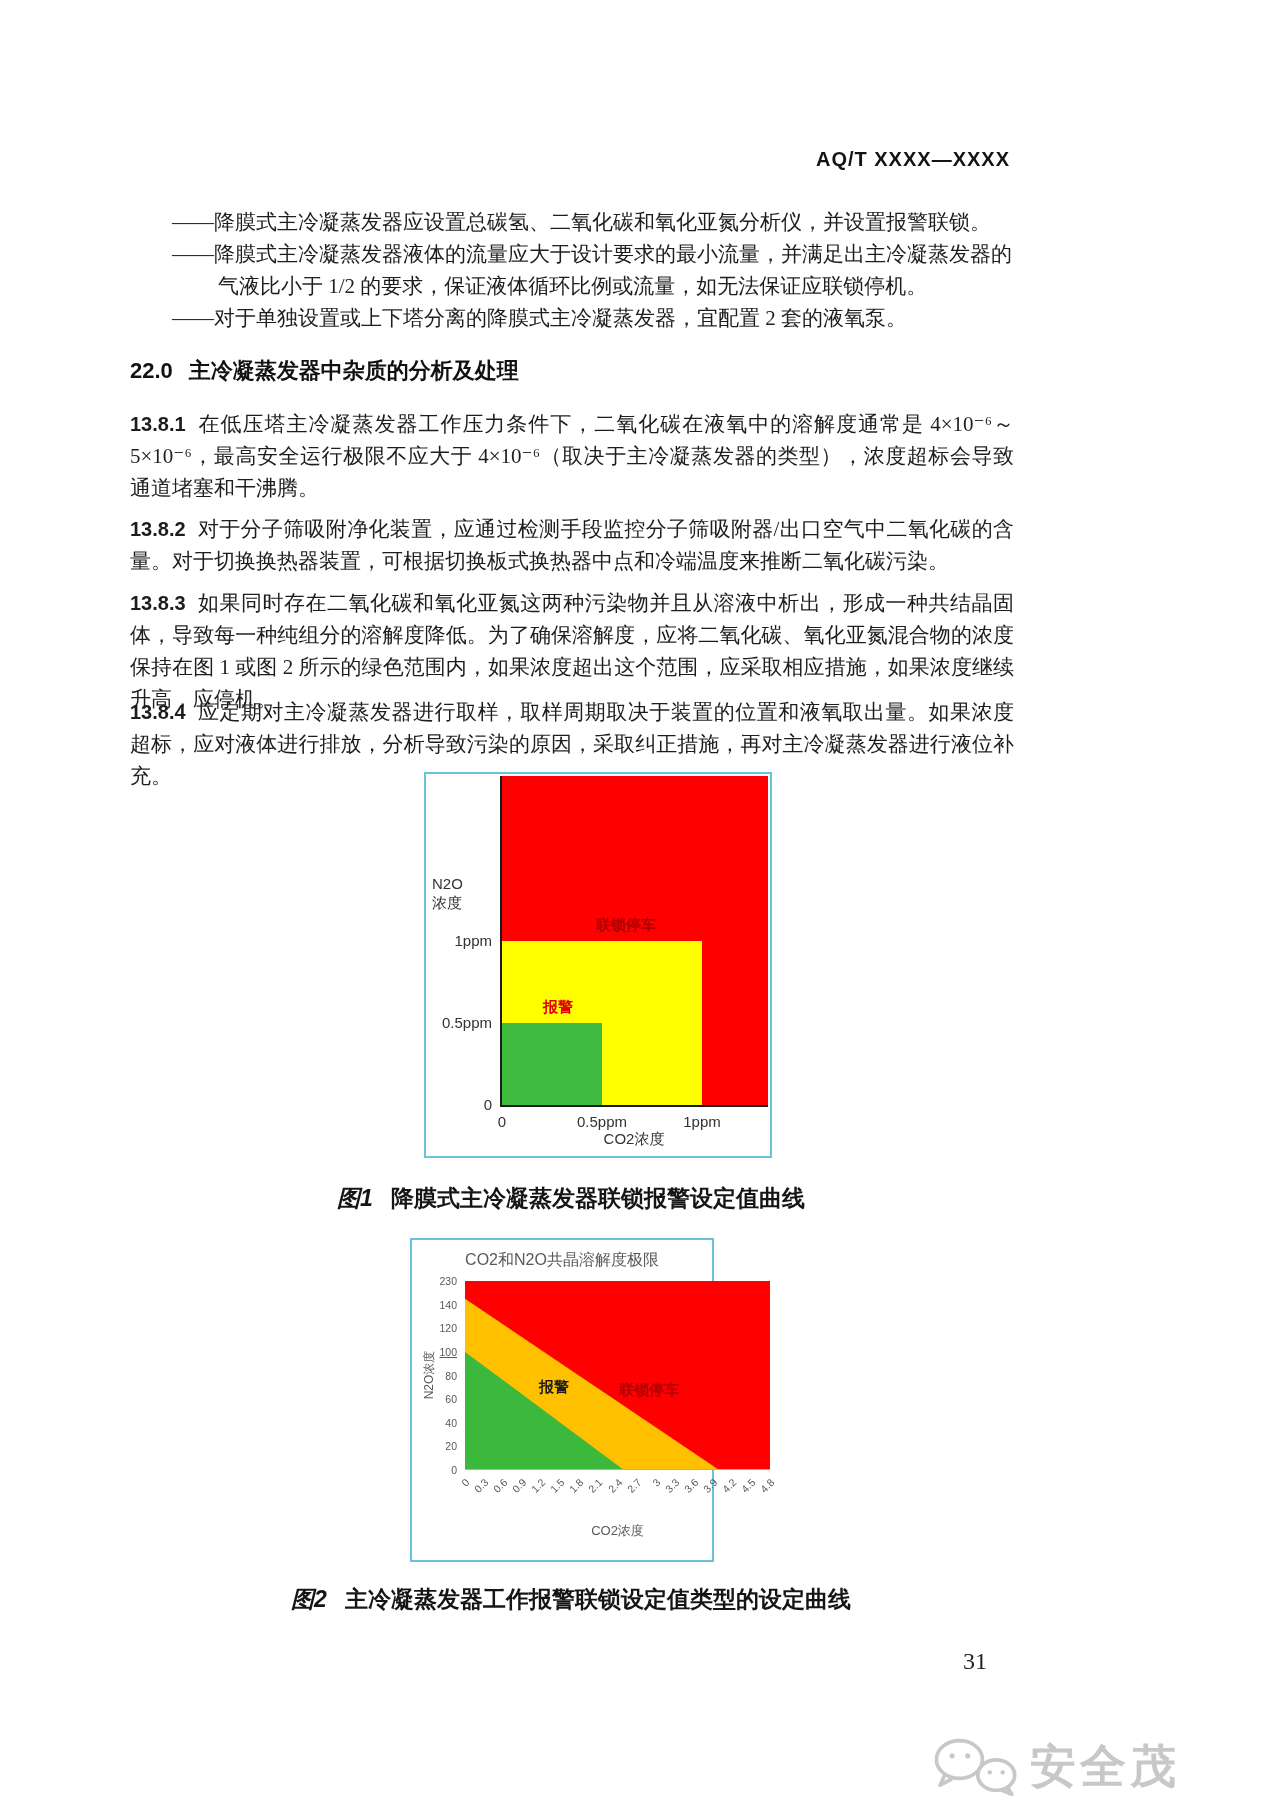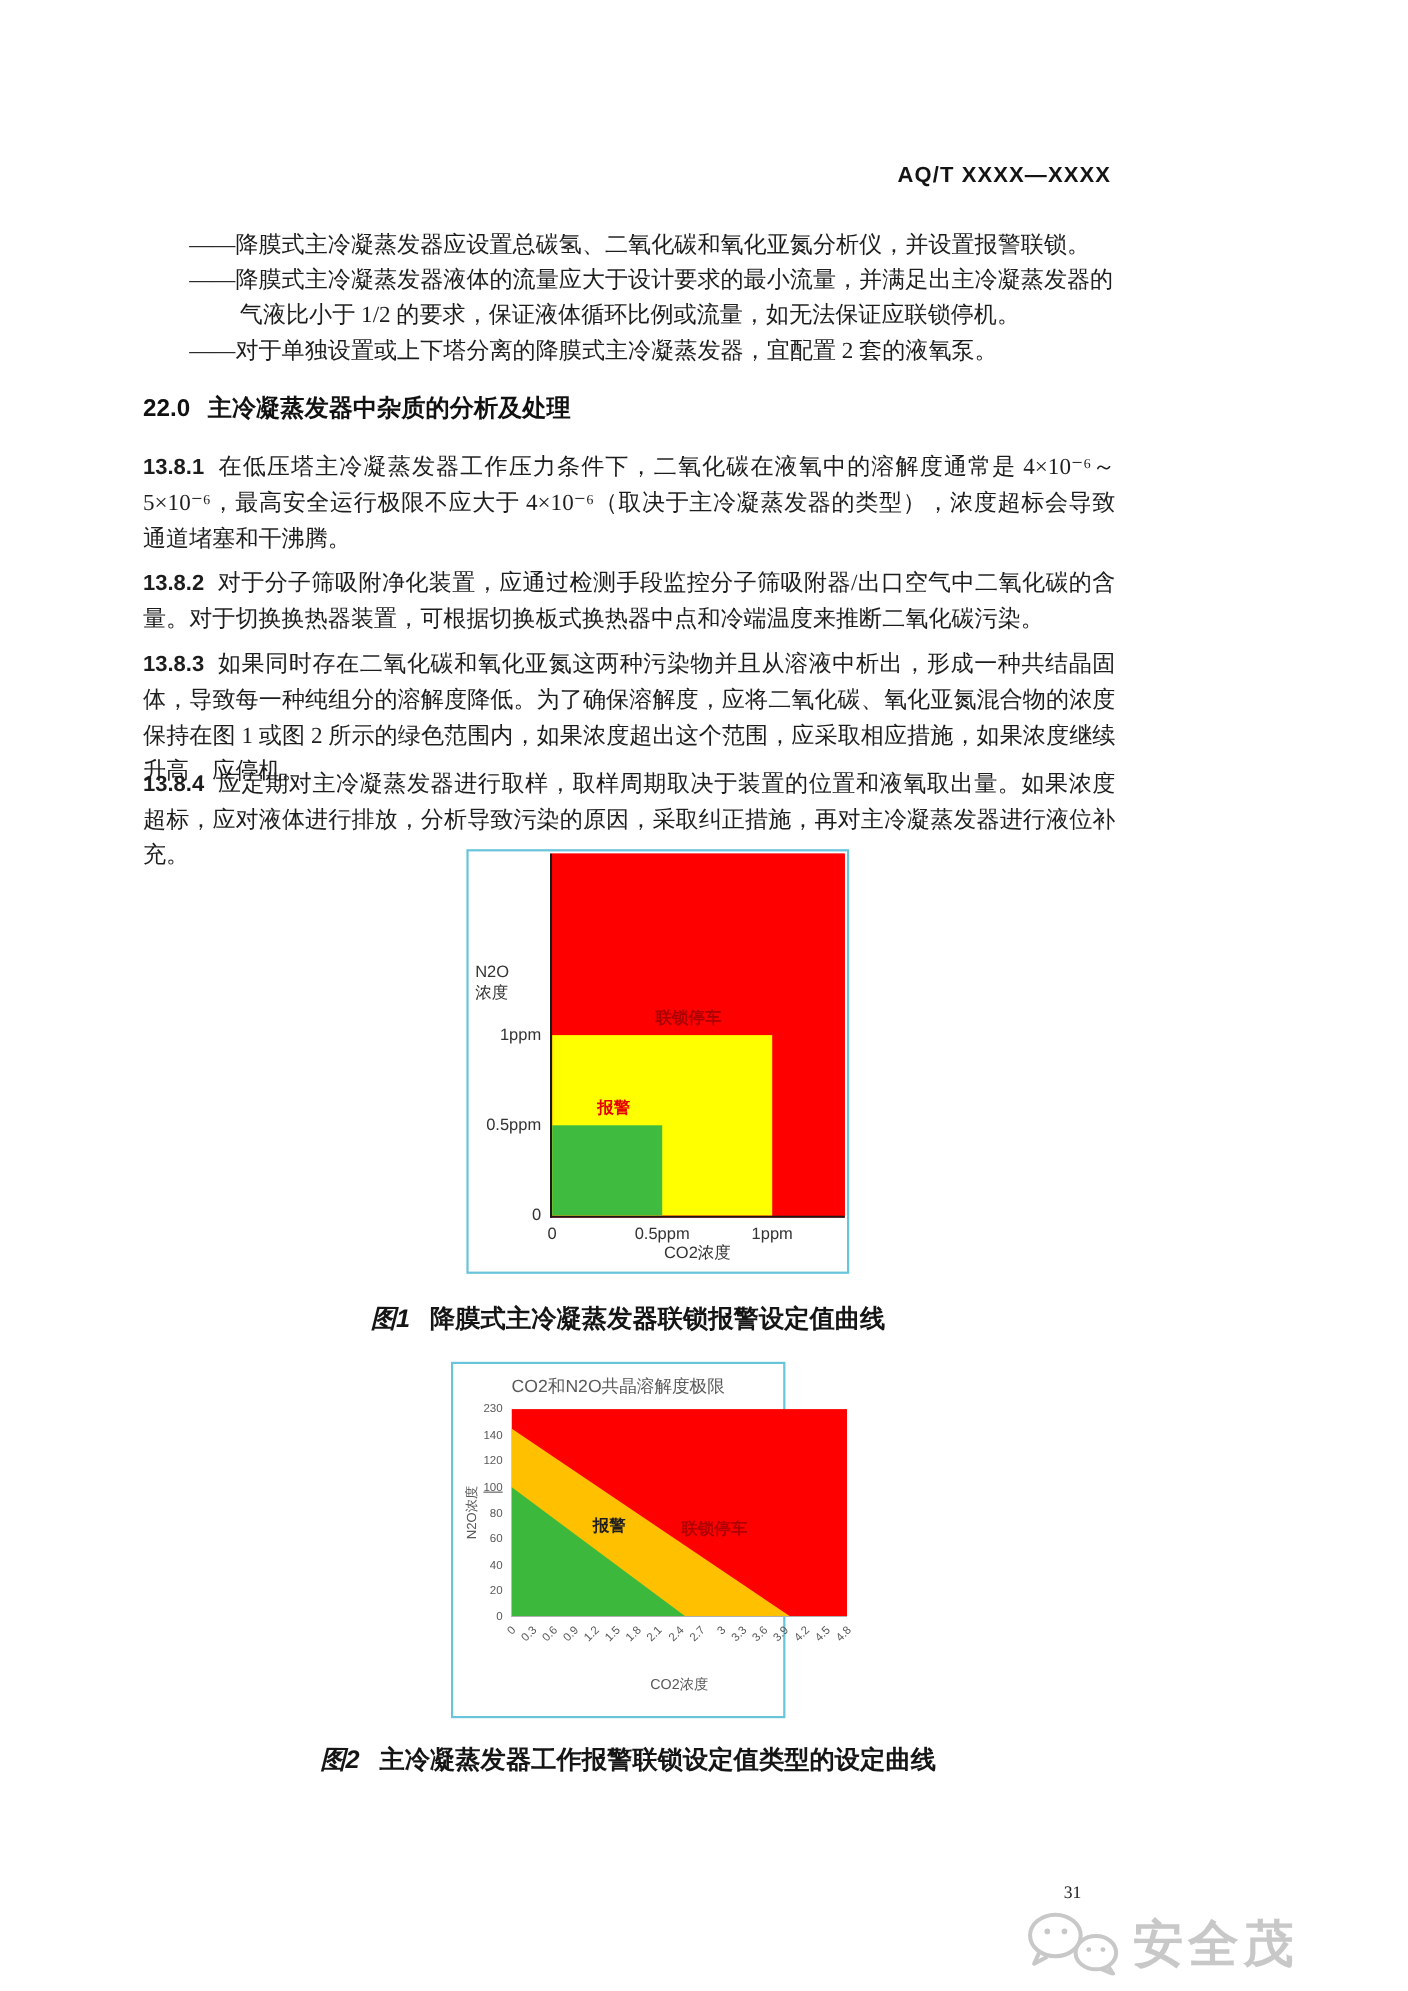--- a/index.html
+++ b/index.html
@@ -59,21 +59,21 @@
            color:#595959;white-space:nowrap;
            font-family:"Liberation Sans","DejaVu Sans",sans-serif;font-size:12px;}
   .f2-xlabel{position:absolute;left:0;top:241px;width:305px;text-align:center;color:#595959;
            font-family:"Liberation Sans","DejaVu Sans",sans-serif;font-size:13px;}
 
   .caption{position:absolute;left:130px;width:882px;text-align:center;color:#151515;
            font-family:"Liberation Sans","DejaVu Sans",sans-serif;font-weight:700;font-size:23px;}
   #cap1{top:1183px;} #cap2{top:1584px;}
   .cap-no{margin-right:18px;font-style:italic;}
 
-  .page-number{position:absolute;left:940px;top:1712px;width:70px;text-align:center;font-size:16px;color:#222;}
+  .page-number{position:absolute;left:940px;top:1648px;width:70px;text-align:center;font-size:24px;color:#222;}
 
   .watermark{position:absolute;left:930px;top:1734px;display:flex;align-items:center;gap:8px;color:#c8c8c8;}
   .watermark-text{font-family:"Liberation Sans","DejaVu Sans",sans-serif;font-size:46px;
            font-weight:600;letter-spacing:4px;color:#c8c8c8;}
 </style>
 </head>
 <body>
 
 <div class="page">
 

